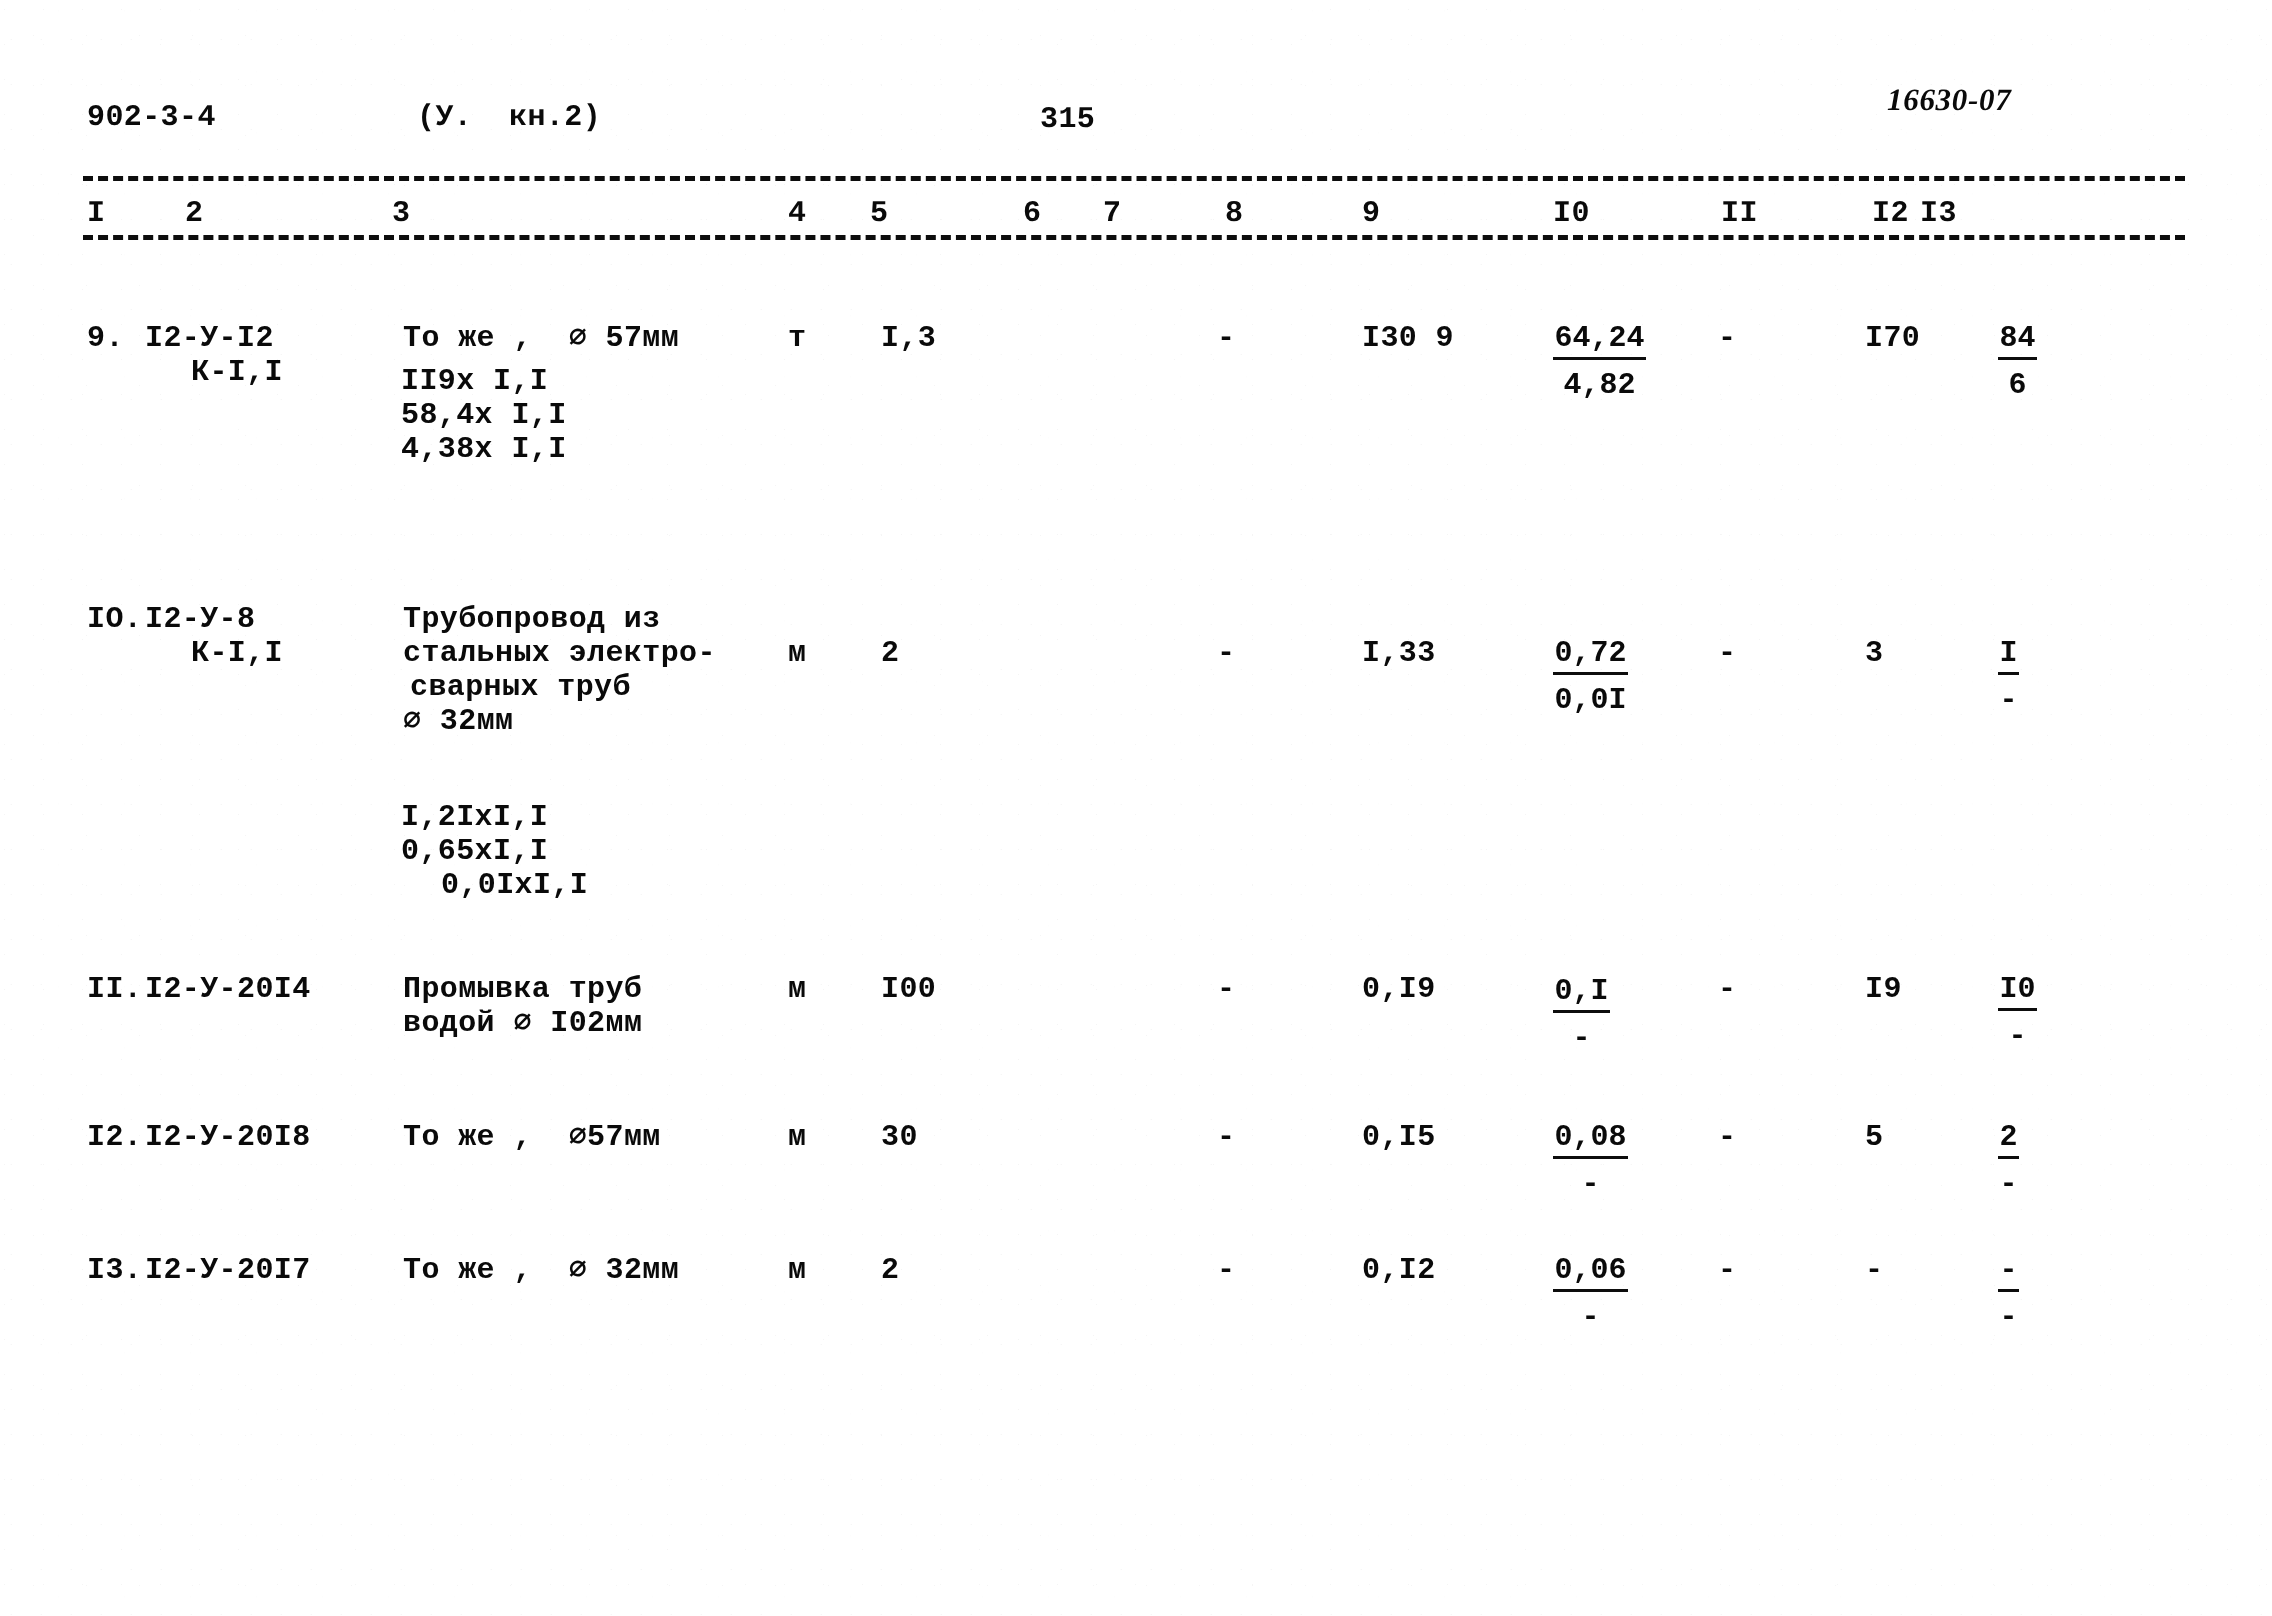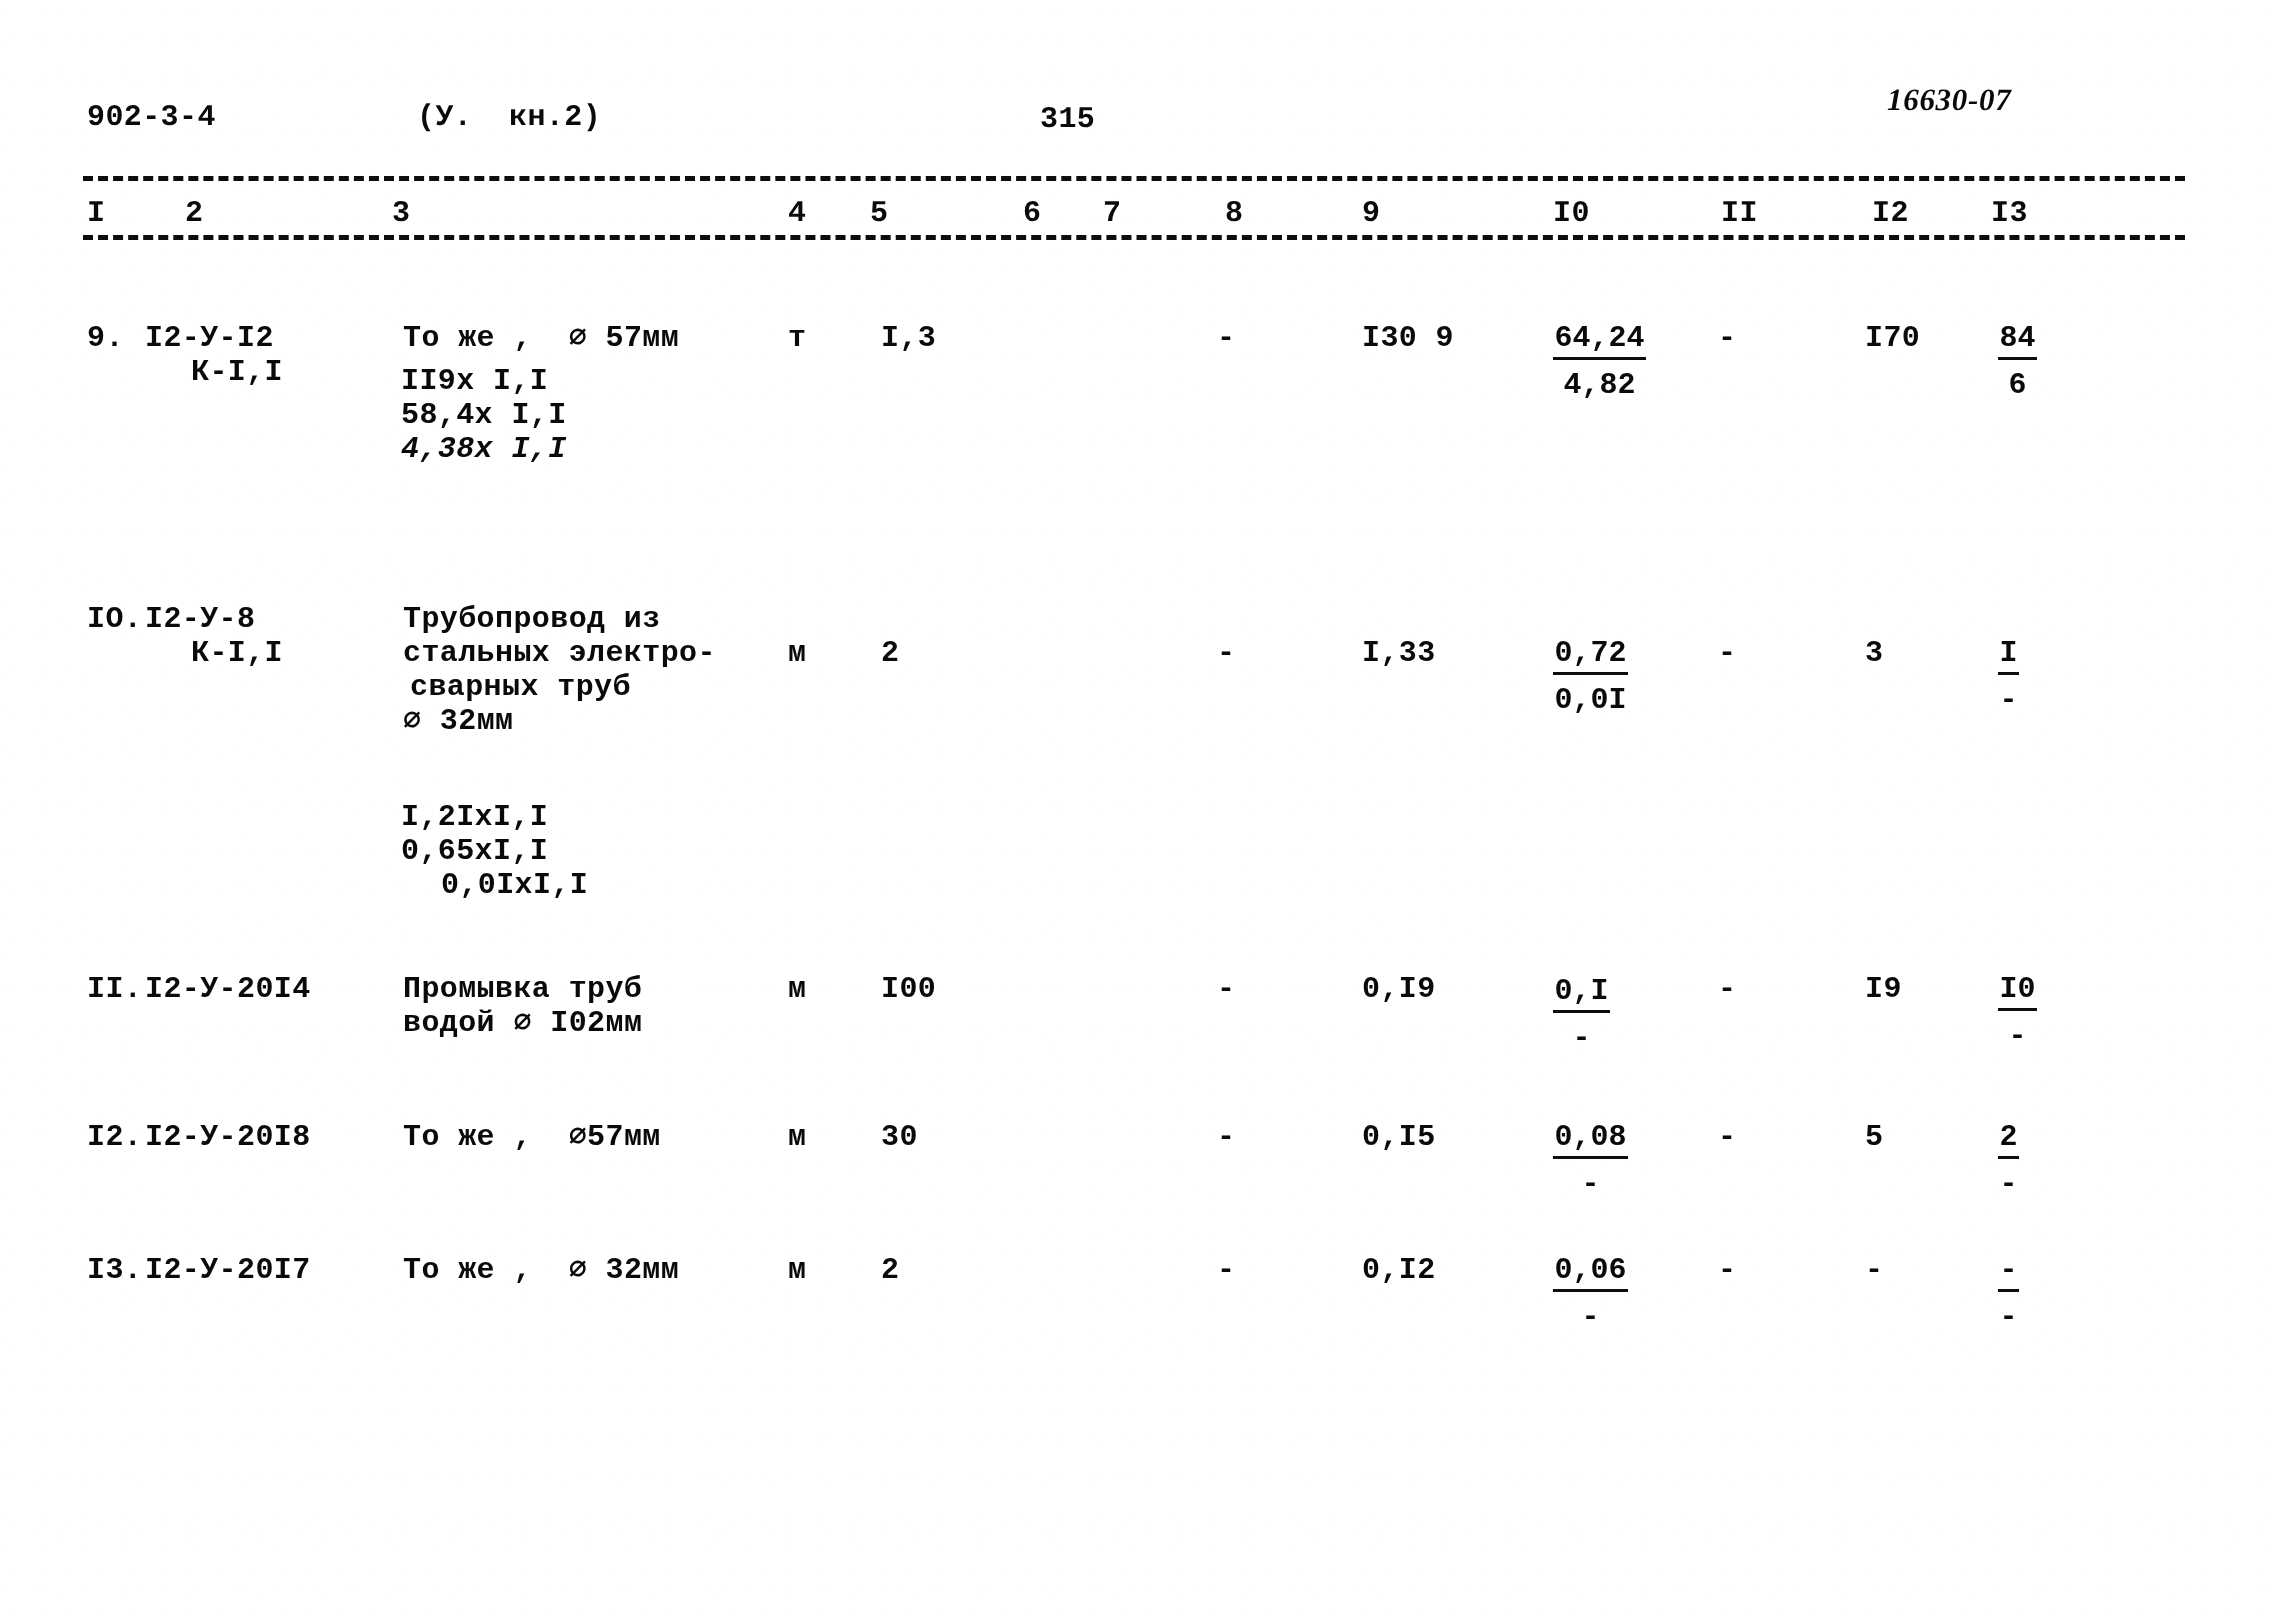--- a/index.html
+++ b/index.html
@@ -129,31 +129,31 @@
       <div class="tw sz-colno colno" style="left: 392px;">3</div>
       <div class="tw sz-colno colno" style="left: 788px;">4</div>
       <div class="tw sz-colno colno" style="left: 870px;">5</div>
       <div class="tw sz-colno colno" style="left: 1023px;">6</div>
       <div class="tw sz-colno colno" style="left: 1103px;">7</div>
       <div class="tw sz-colno colno" style="left: 1225px;">8</div>
       <div class="tw sz-colno colno" style="left: 1362px;">9</div>
       <div class="tw sz-colno colno" style="left: 1553px;">I0</div>
       <div class="tw sz-colno colno" style="left: 1721px;">II</div>
       <div class="tw sz-colno colno" style="left: 1872px;">I2</div>
-      <div class="tw sz-colno colno" style="left: 1991px;">I3</div>
+      <div class="tw sz-colno colno" style="left: 1920px;">I3</div>
     </div>
 
   <div id="table-body">
       <div class="cell" style="left: 87px; top: 320px;">9.</div>
       <div class="cell" style="left: 145px; top: 320px;">I2-У-I2</div>
       <div class="cell" style="left: 191px; top: 354px;">К-I,I</div>
       <div class="cell" style="left: 403px; top: 320px;">То же ,  ⌀ 57мм</div>
       <div class="cell" style="left: 401px; top: 363px; text-align: center;">II9х I,I</div>
       <div class="cell" style="left: 401px; top: 397px;">58,4х I,I</div>
-      <div class="cell" style="left: 401px; top: 431px; font-style: italic;">4,38х I,I</div>
+      <div class="cell" style="left: 401px; top: 431px;">4,38х I,I</div>
       <div class="cell" style="left: 788px; top: 320px;">т</div>
       <div class="cell" style="left: 881px; top: 320px;">I,3</div>
       <div class="cell" style="left: 1217px; top: 320px;">-</div>
       <div class="cell" style="left: 1362px; top: 320px;">I30 9</div>
       <div class="frac" style="left: 1553px; top: 320px;"><span class="num">64,24</span><span class="den">4,82</span></div>
       <div class="cell" style="left: 1718px; top: 320px;">-</div>
       <div class="cell" style="left: 1865px; top: 320px;">I70</div>
       <div class="frac" style="left: 1998px; top: 320px;"><span class="num">84</span><span class="den">6</span></div>
       <div class="cell" style="left: 87px; top: 601px;">IO.</div>
       <div class="cell" style="left: 145px; top: 601px;">I2-У-8</div>

